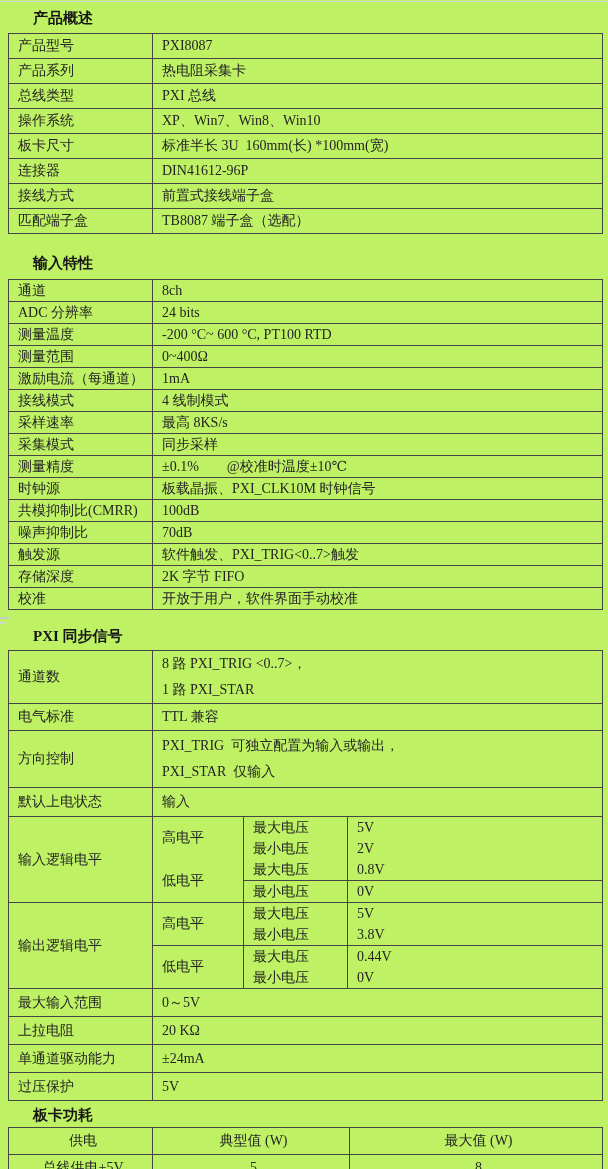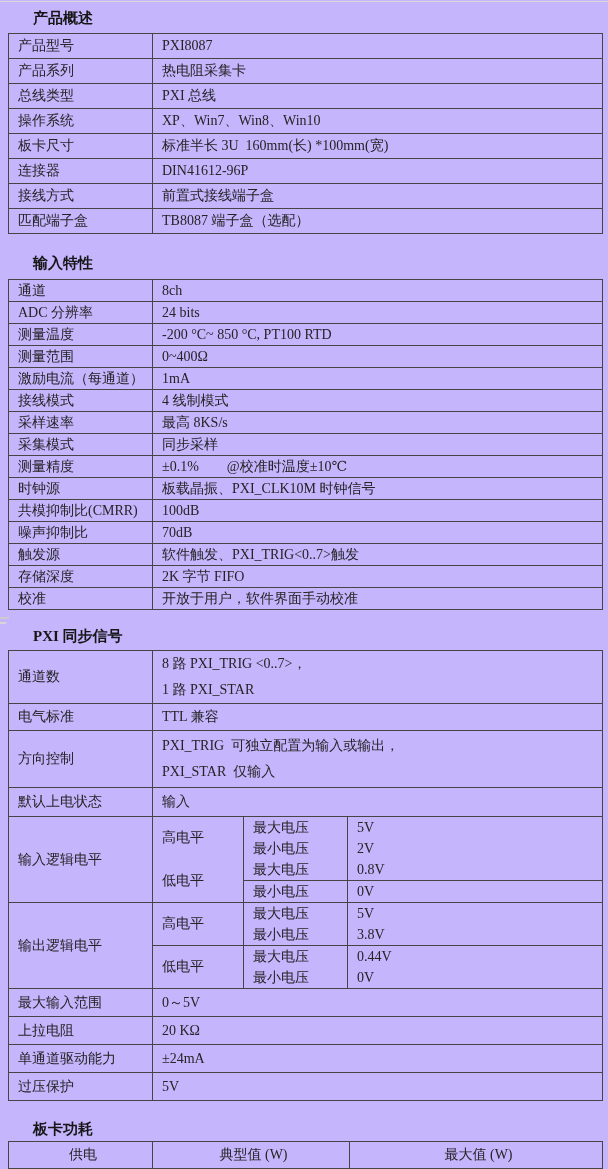--- a/index.html
+++ b/index.html
@@ -1,35 +1,35 @@
 <!DOCTYPE html>
 <html><head>
 <meta charset="utf-8">
 <style>
   html,body{margin:0;padding:0;background:#ffffff;}
   .page{
     position:relative;
     width:608px;height:1169px;
-    background:#c4b5fd;
+    background:#bef264;
     overflow:hidden;
     font-family:"Liberation Serif","DejaVu Serif",serif;
     color:#2b2b2b;
   }
   .scan-top{position:absolute;top:1px;left:0;width:608px;height:1px;background:#d8d8d8;}
   .scan-dash1{position:absolute;top:617px;left:0;width:9px;height:2px;background:#cccccc;}
   .scan-dash2{position:absolute;top:622px;left:0;width:6px;height:2px;background:#d6d6d6;}
 
   h2.sec{
     font-size:15px;line-height:19px;font-weight:bold;color:#161616;
     margin:0 0 0 33px;padding:0;
   }
   h2.s1{margin-top:9px;margin-bottom:5px;}
   h2.s2{margin-top:20px;margin-bottom:6px;}
   h2.s3{margin-top:17px;margin-bottom:4px;}
-  h2.s4{margin-top:19px;margin-bottom:2px;}
+  h2.s4{margin-top:5px;margin-bottom:2px;}
 
   table.spec{
     margin-left:8px;
     width:594px;
     border-collapse:collapse;
     table-layout:fixed;
     border:1px solid #454545;
   }
   table.spec td{
     border:1px solid #454545;
@@ -123,21 +123,21 @@
       <tr>
           <td class="lb">通道</td>
           <td class="vl">8ch</td>
         </tr>
       <tr>
           <td class="lb">ADC 分辨率</td>
           <td class="vl">24 bits</td>
         </tr>
       <tr>
           <td class="lb">测量温度</td>
-          <td class="vl">-200 °C~ 850 °C, PT100 RTD</td>
+          <td class="vl">-200 °C~ 600 °C, PT100 RTD</td>
         </tr>
       <tr>
           <td class="lb">测量范围</td>
           <td class="vl">0~400Ω</td>
         </tr>
       <tr>
           <td class="lb">激励电流（每通道）</td>
           <td class="vl">1mA</td>
         </tr>
       <tr>

